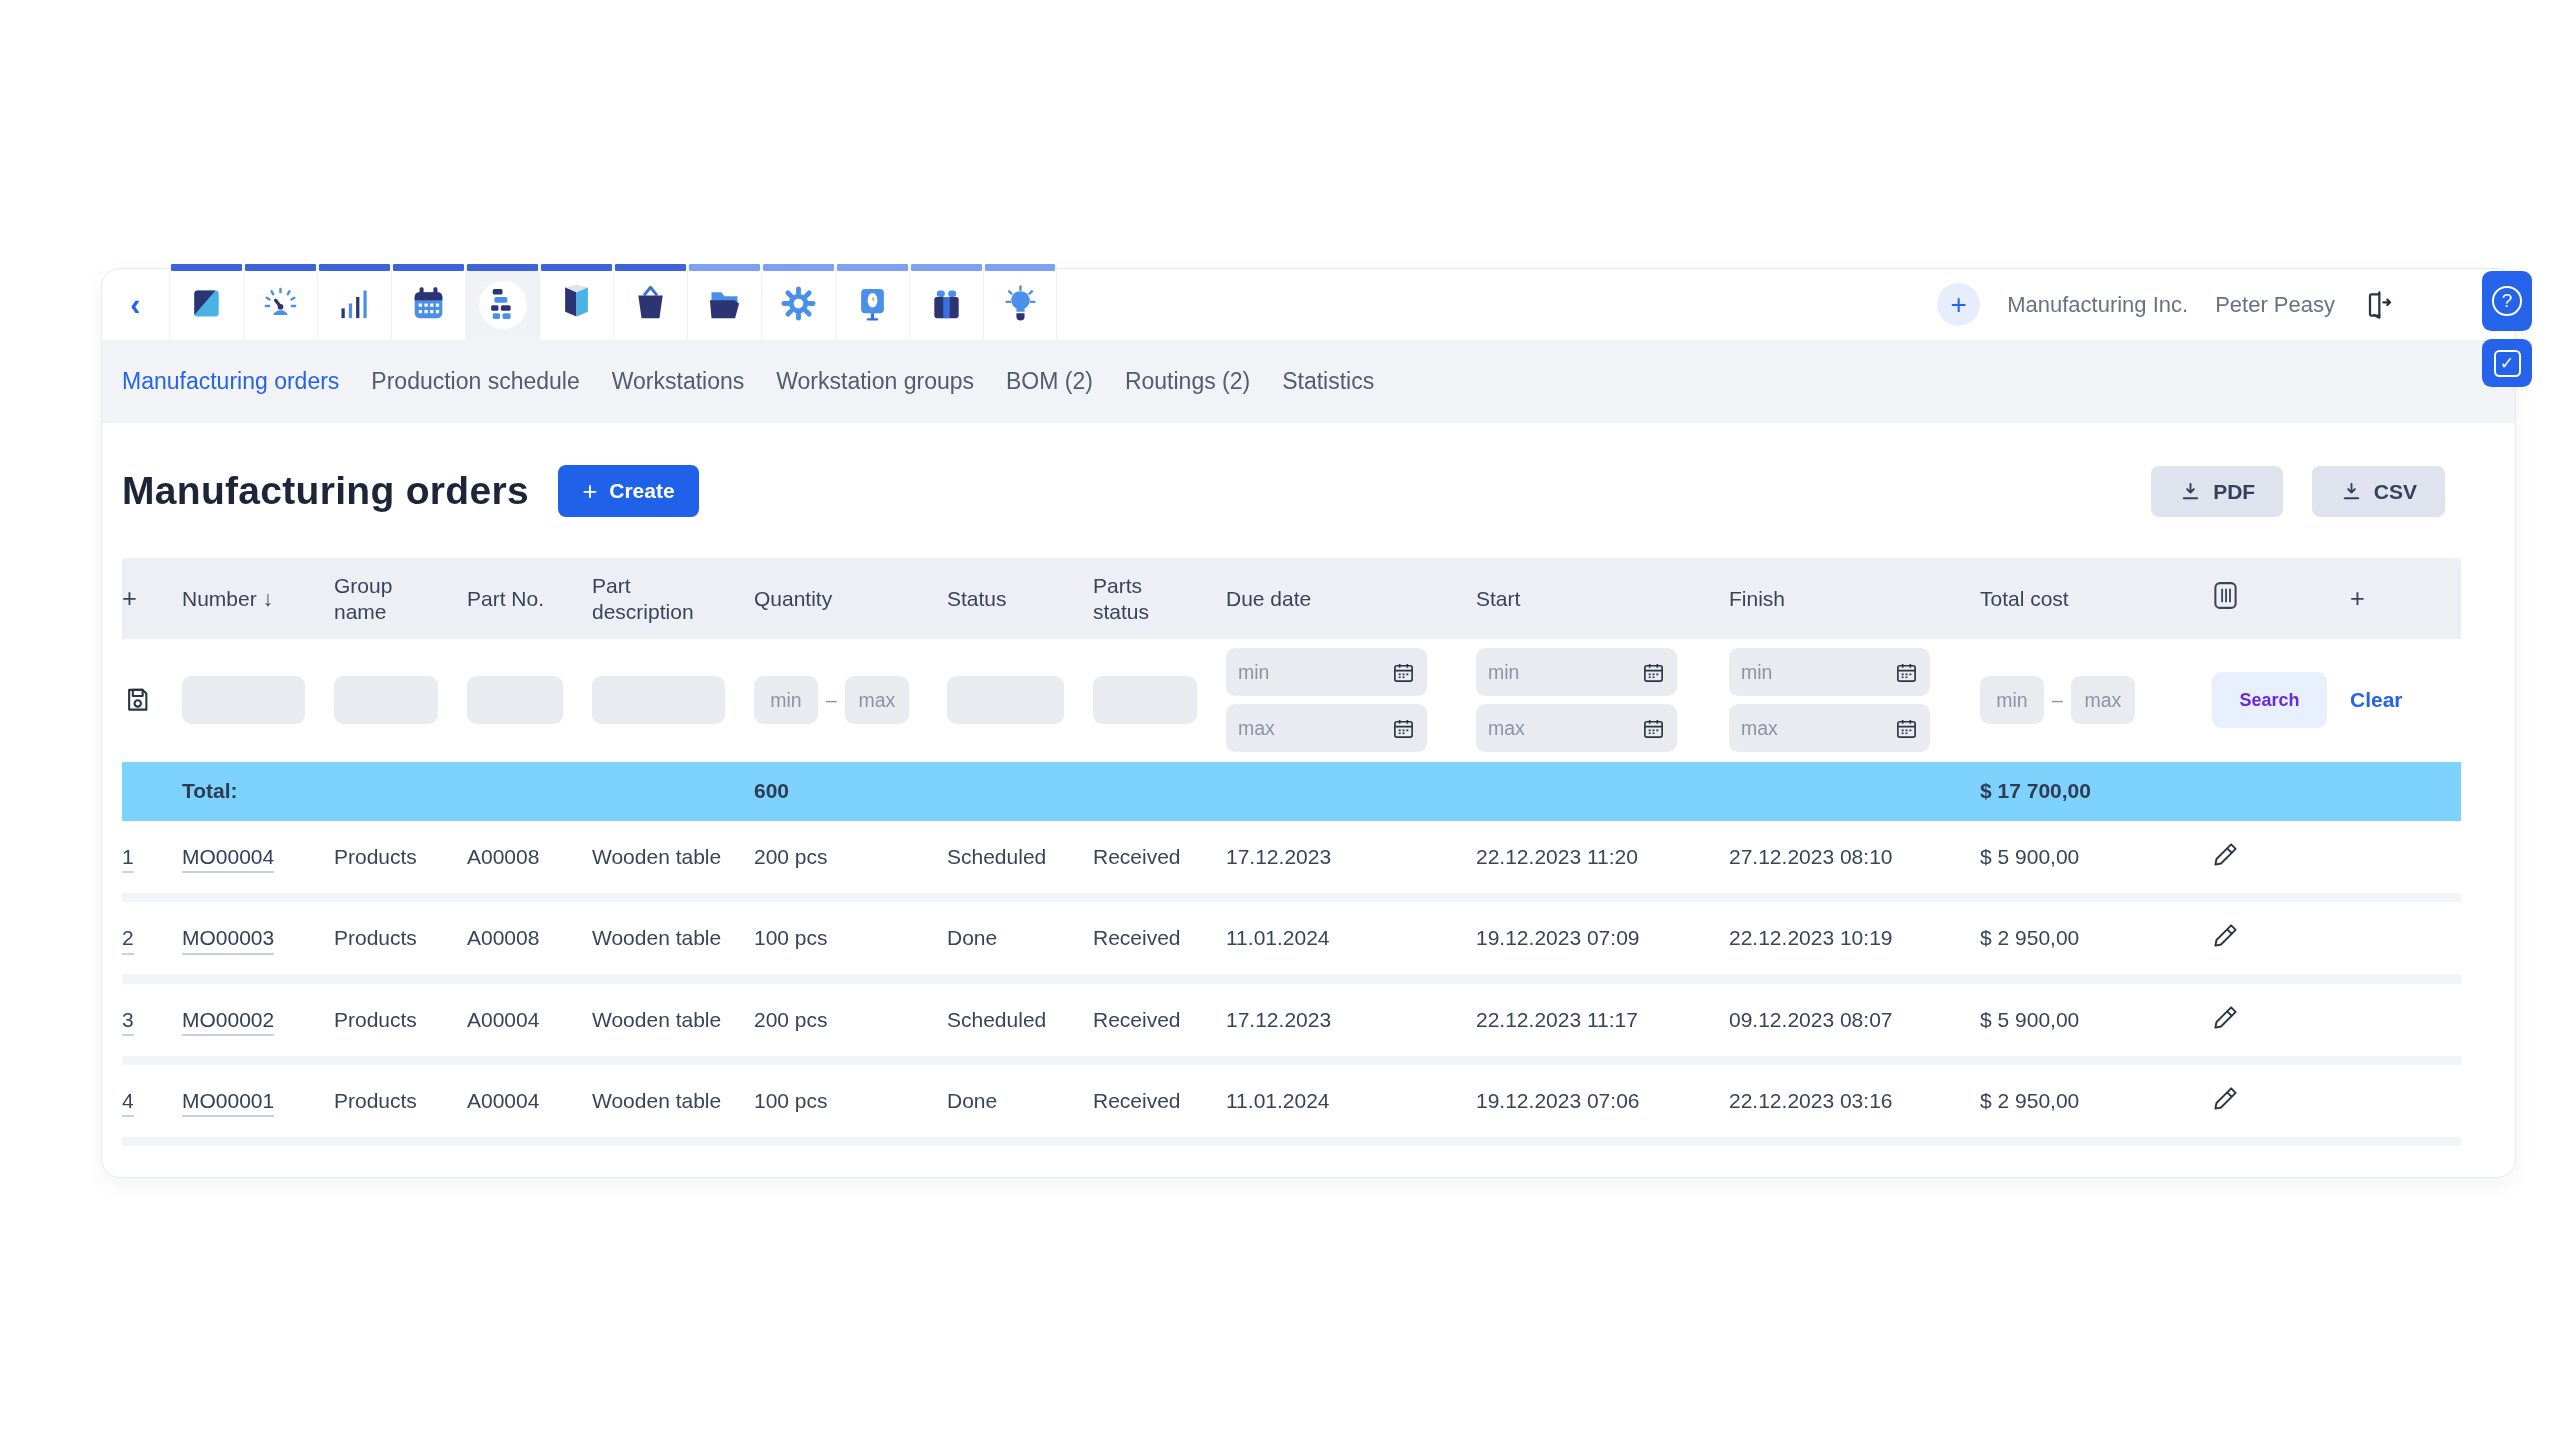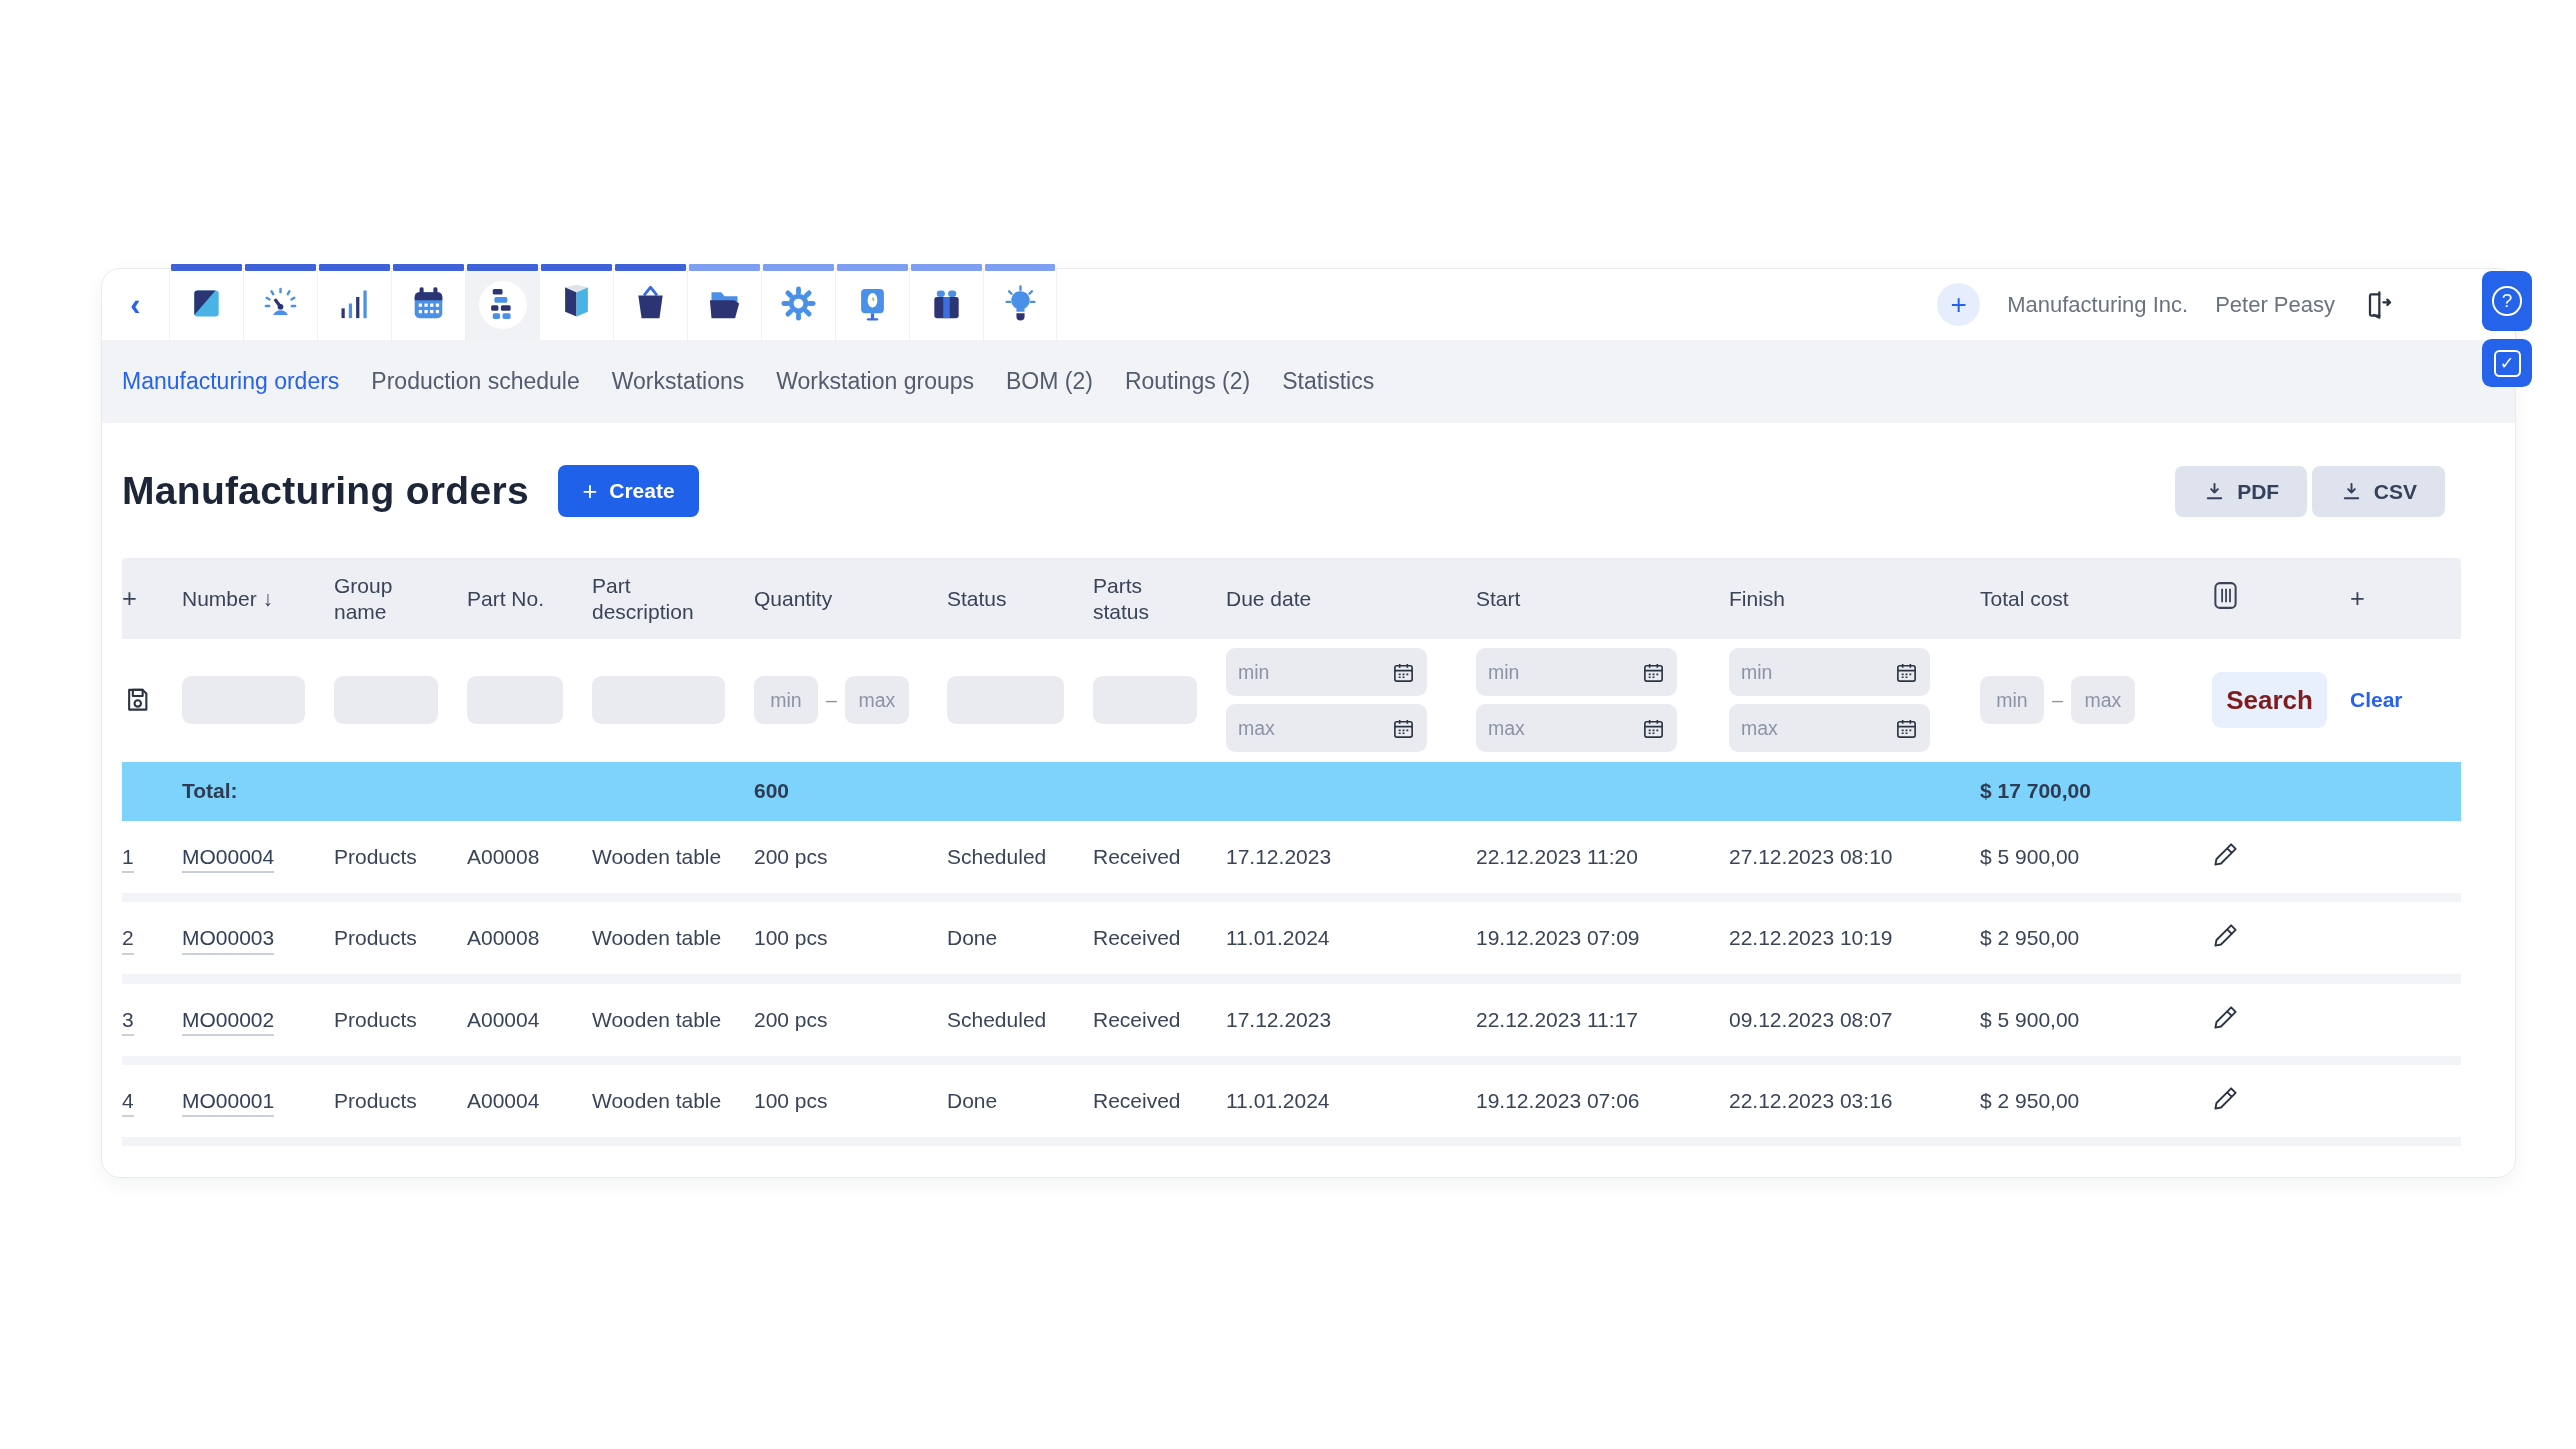--- a/index.html
+++ b/index.html
@@ -46,21 +46,21 @@
   .tab { font-size:23px; color:#525c6e; cursor:pointer; white-space:nowrap; }
   .tab.active { color:#2563eb; }
 
   
   .page-head { position:absolute; top:196px; left:20px; display:flex; align-items:center; gap:29.5px; }
   .page-title { font-size:39px; font-weight:700; color:#1c2638; letter-spacing:0.3px; }
   .create-btn { height:52px; padding:0 24px; background:#2061e9; border:none; border-radius:8px;
     color:#fff; font-size:21px; font-weight:700; display:flex; align-items:center; gap:12px; cursor:pointer;
     font-family:inherit; }
   .create-btn .plus { font-size:25.5px; font-weight:400; }
-  .export-btns { position:absolute; top:197px; right:70px; display:flex; gap:5px; }
+  .export-btns { position:absolute; top:197px; right:70px; display:flex; gap:29px; }
   .export-btn { height:51px; padding:0 28px; background:#dee3ed; border:none; border-radius:8px;
     color:#33415c; font-size:21px; font-weight:700; display:flex; align-items:center; gap:10.7px; cursor:pointer;
     font-family:inherit; }
   .export-btn svg { width:23px; height:23px; }
 
   
   .tbl { position:absolute; left:20px; top:289px; width:2339px; }
   .trow { display:grid; align-items:center;
     grid-template-columns:60px 152px 133px 125px 162px 193px 146px 133px 250px 253px 251px 232px 138px 1fr; }
   .thead { background:#edeff4; border-radius:4px 4px 0 0; min-height:81px; }
@@ -73,21 +73,21 @@
   .mm-box { width:64px; height:48px; background:#e9ebf1; border:none; border-radius:9.4px; text-align:center;
     font-size:19.5px; color:#3a4459; font-family:inherit; }
   .mm-box::placeholder { color:#8b93a5; }
   .dash { color:#8b93a5; font-size:19.5px; }
   .datecol { display:flex; flex-direction:column; gap:8px; padding:9.4px 0; }
   .date-box { width:201px; height:48px; background:#e9ebf1; border-radius:9.4px; display:flex;
     align-items:center; justify-content:space-between; padding:0 12px; cursor:text; }
   .date-box .ph { font-size:19.5px; color:#8b93a5; }
   .date-box svg { width:23px; height:23px; }
   .search-btn { width:115px; height:56px; background:#e8effd; border:none; border-radius:9.4px;
-    color:#7f1d1d; font-size:26px; font-weight:700; cursor:pointer; font-family:inherit; }
+    color:#6d28d9; font-size:18px; font-weight:700; cursor:pointer; font-family:inherit; }
   .clear-btn { background:none; border:none; color:#2563eb; font-size:21px; font-weight:700;
     cursor:pointer; font-family:inherit; text-align:left; }
   .totalrow { background:#7dd3fc; min-height:59px; font-weight:700; color:#2f3b52; font-size:21px; }
   .datarow { background:#fff; min-height:72px; font-size:21px; color:#3a4459; }
   .rowsep { height:9.4px; background:#f3f4f7; }
   .cellwrap { line-height:25.5px; padding-right:6.7px; }
   .num-u { border-bottom:2px solid #c9cfdb; padding-bottom:3.4px; cursor:pointer; }
   .mo-link { color:#33405a; border-bottom:2px solid #c9cfdb; padding-bottom:3.4px; cursor:pointer;text-align:right; }
   .pencil { width:27px; height:27px; cursor:pointer; }
   .save-ic { width:29.5px; height:29.5px; margin-left:1.3px; cursor:pointer; }

